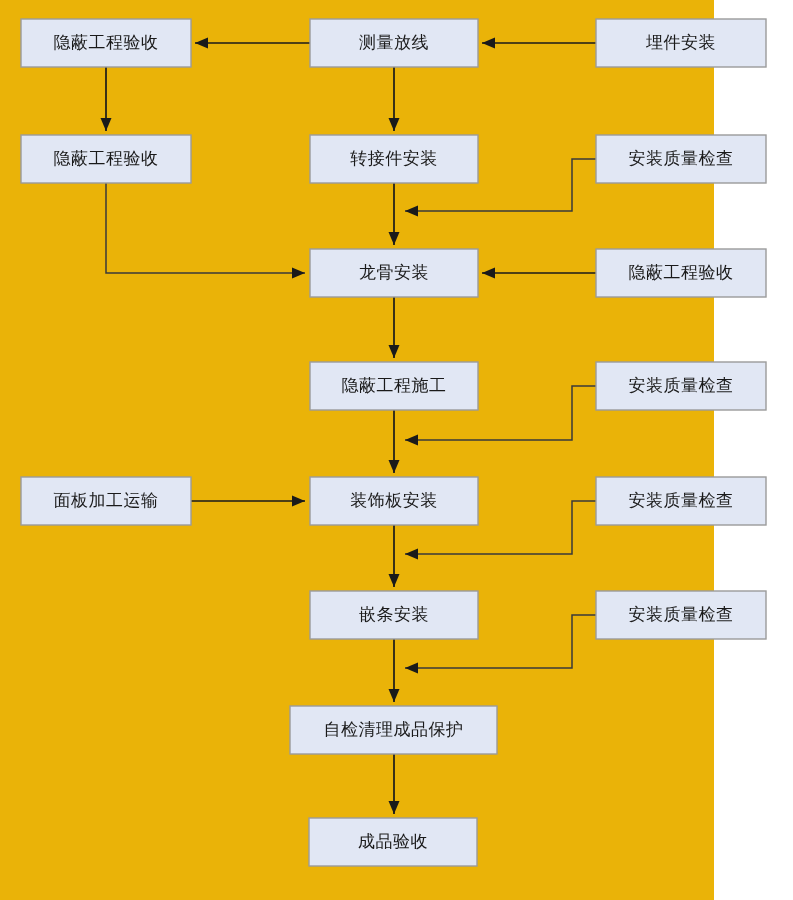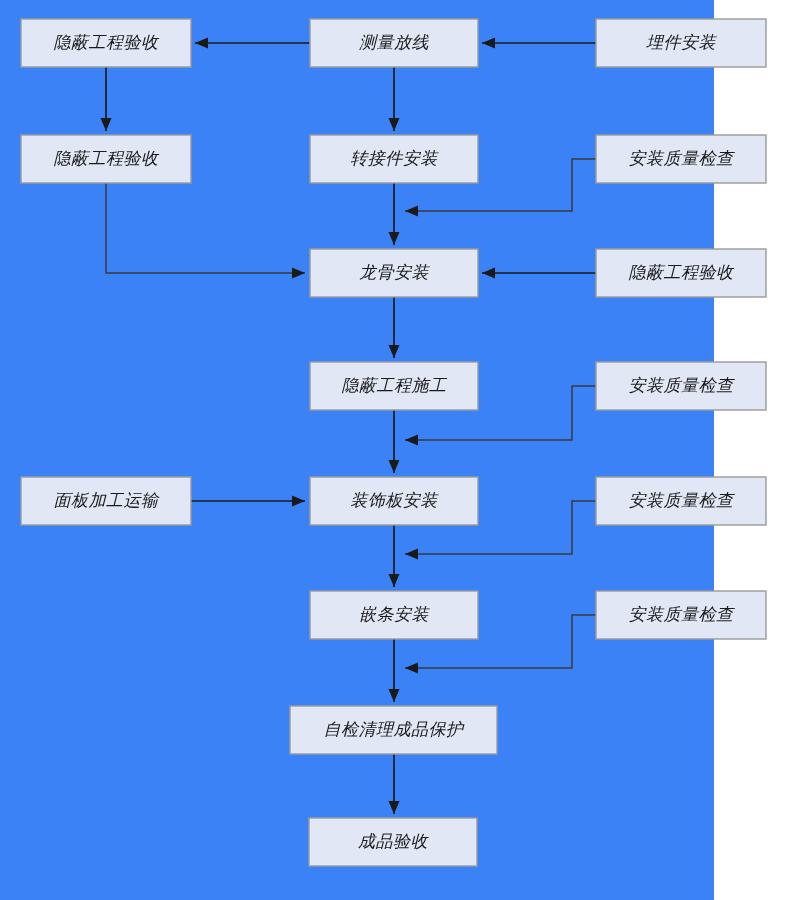--- a/index.html
+++ b/index.html
@@ -11,22 +11,21 @@
   body {
     width: 793px;
     height: 900px;
     font-family: "Liberation Sans", "DejaVu Sans", sans-serif;
     overflow: hidden;
   }
   #flowchart-root {
     position: relative;
     width: 714px;
     height: 900px;
-    background: #3b82f6;
-    font-style: italic;
+    background: #eab308;
   }
   svg.flow-canvas {
     position: absolute;
     left: 0;
     top: 0;
     width: 793px;
     height: 900px;
     display: block;
   }
   .node-rect {

